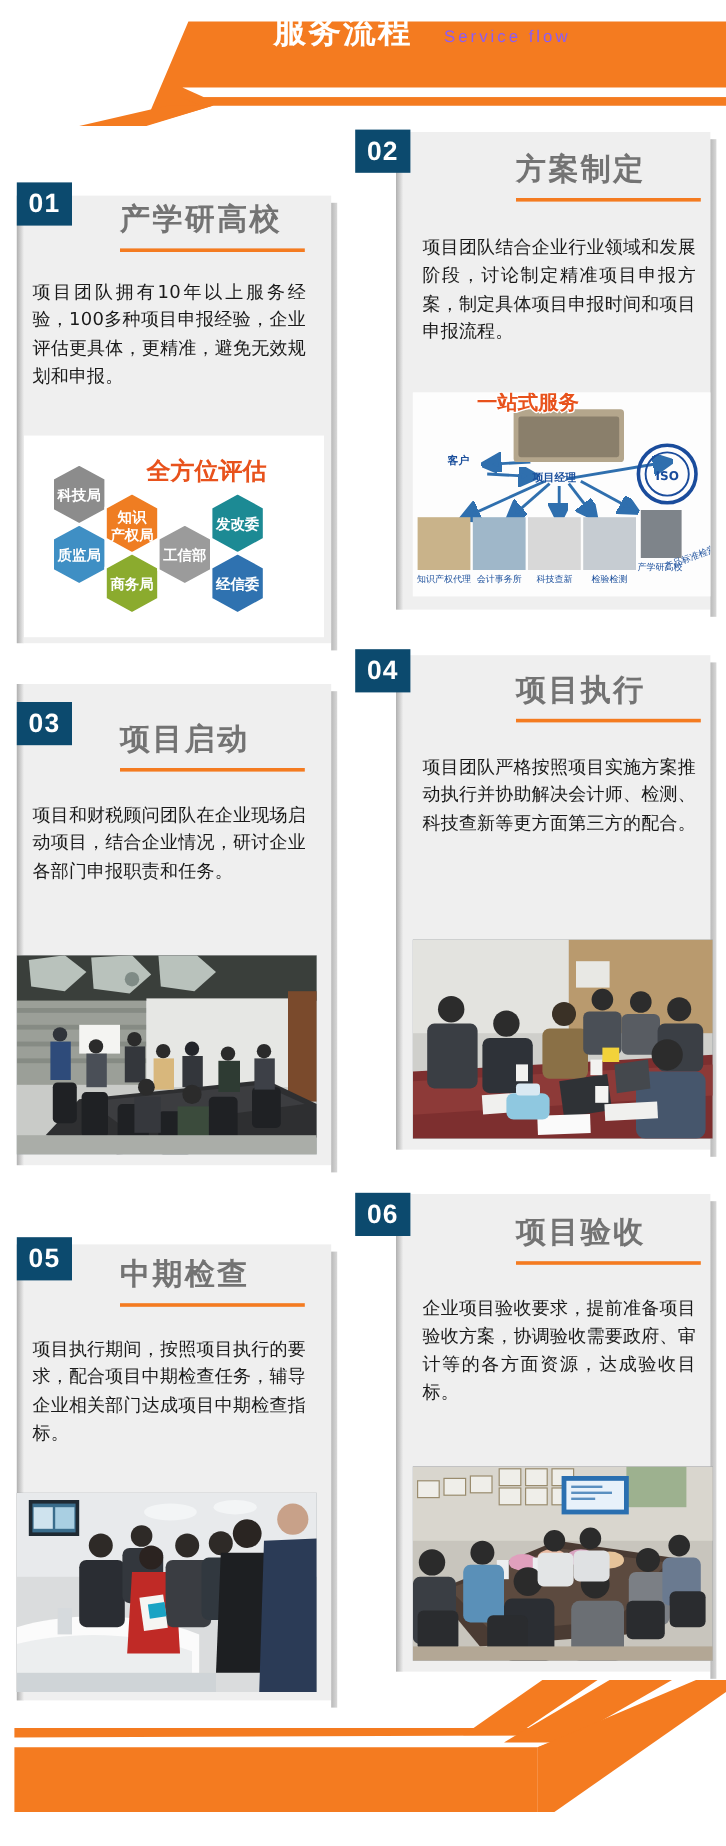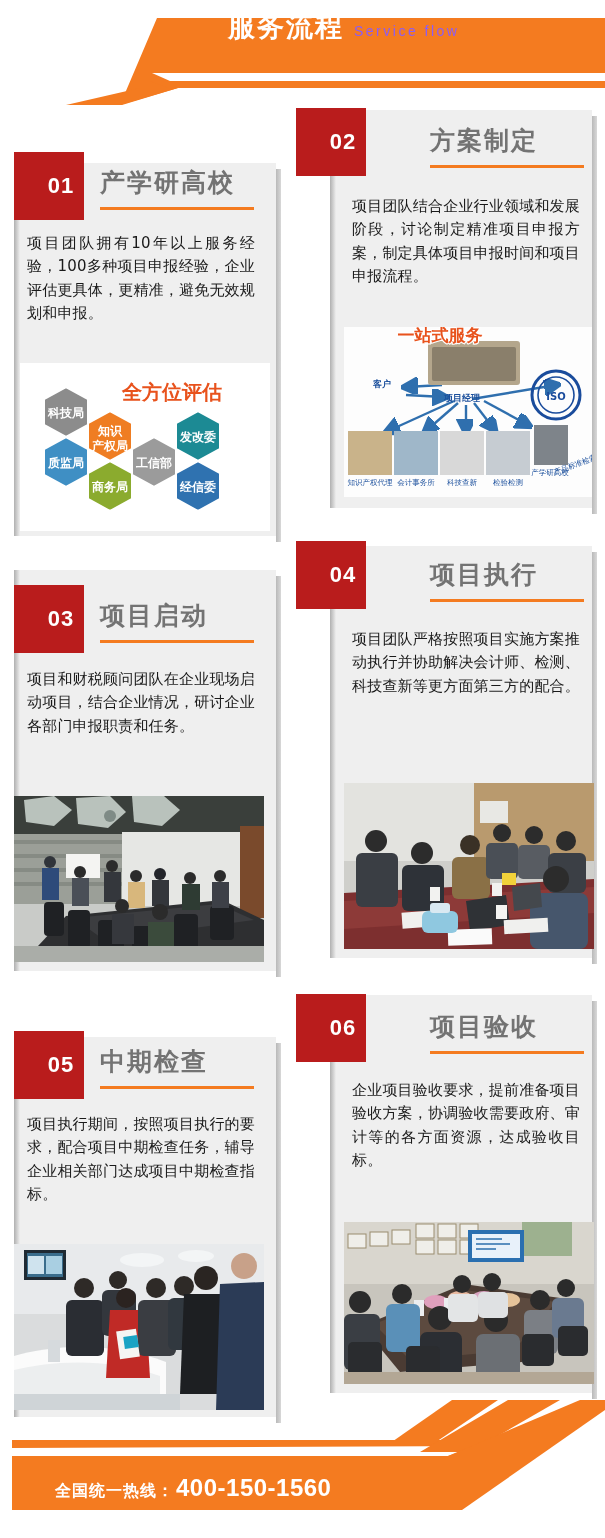--- a/index.html
+++ b/index.html
@@ -10,21 +10,21 @@
     font-family:"Liberation Sans","DejaVu Sans",sans-serif;
     overflow:hidden;position:relative;
   }
   .page{position:relative;width:605px;height:1538px;overflow:hidden;}
 
   
   .header{position:absolute;left:0;top:0;width:605px;height:105px;}
   .header svg{position:absolute;left:0;top:0;}
   .header-titles{
     position:absolute;left:228px;top:13px;
-    display:flex;align-items:baseline;gap:10px;
+    display:flex;align-items:baseline;gap:26px;
     z-index:4;
   }
   .header-cn{
     font-size:27px;font-weight:bold;color:#ffffff;
     letter-spacing:2px;line-height:1;
     font-family:"DejaVu Sans","Liberation Sans",sans-serif;
   }
   .header-en{
     font-size:14px;color:#8b5cf6;letter-spacing:2.5px;
     line-height:1;font-weight:400;
@@ -40,28 +40,27 @@
     content:"";position:absolute;right:-5px;top:6px;
     width:5px;height:100%;
     background:linear-gradient(to right,#b9b9b9,#d8d8d8);
   }
   .card-left-edge{
     position:absolute;left:0;top:0;width:6px;height:100%;
     background:linear-gradient(to right,#b0b0b0,#d5d5d5 60%,#efefef);
   }
   .badge{
     position:absolute;
-    width:46px;height:68px;
-    background:#b91c1c;
+    width:46px;height:36px;
+    background:#0c4a6e;
     color:#ffffff;
     font-size:22px;font-weight:bold;
     display:flex;align-items:center;justify-content:center;
     letter-spacing:1px;
     z-index:6;
-    padding-left:24px;
   }
   .card-title{
     position:absolute;
     color:#737373;
     font-size:25px;font-weight:bold;
     letter-spacing:2px;
     font-family:"DejaVu Sans","Liberation Sans",sans-serif;
     line-height:1;
     white-space:nowrap;
   }
@@ -480,19 +479,15 @@
 
       <polygon points="12,40 450,40 484,46 12,48" fill="#f47b20"></polygon>
 
       <polygon points="452,0 498,0 430,46 386,46" fill="#f47b20"></polygon>
       <polygon points="508,0 560,0 470,52 420,52" fill="#f47b20"></polygon>
 
       <polygon points="12,56 448,56 448,110 12,110" fill="#f47b20"></polygon>
       <polygon points="448,56 605,0 605,6 460,110 448,110" fill="#f47b20"></polygon>
       <polygon points="448,56 580,0 605,0 605,10 462,110 448,110" fill="#f47b20"></polygon>
     </svg>
-    <div class="footer-text">
-      <span class="footer-label">全国统一热线：</span>
-      <span class="footer-phone">400-150-1560</span>
-    </div>
   </div>
 
 </div>
 
 </body></html>

